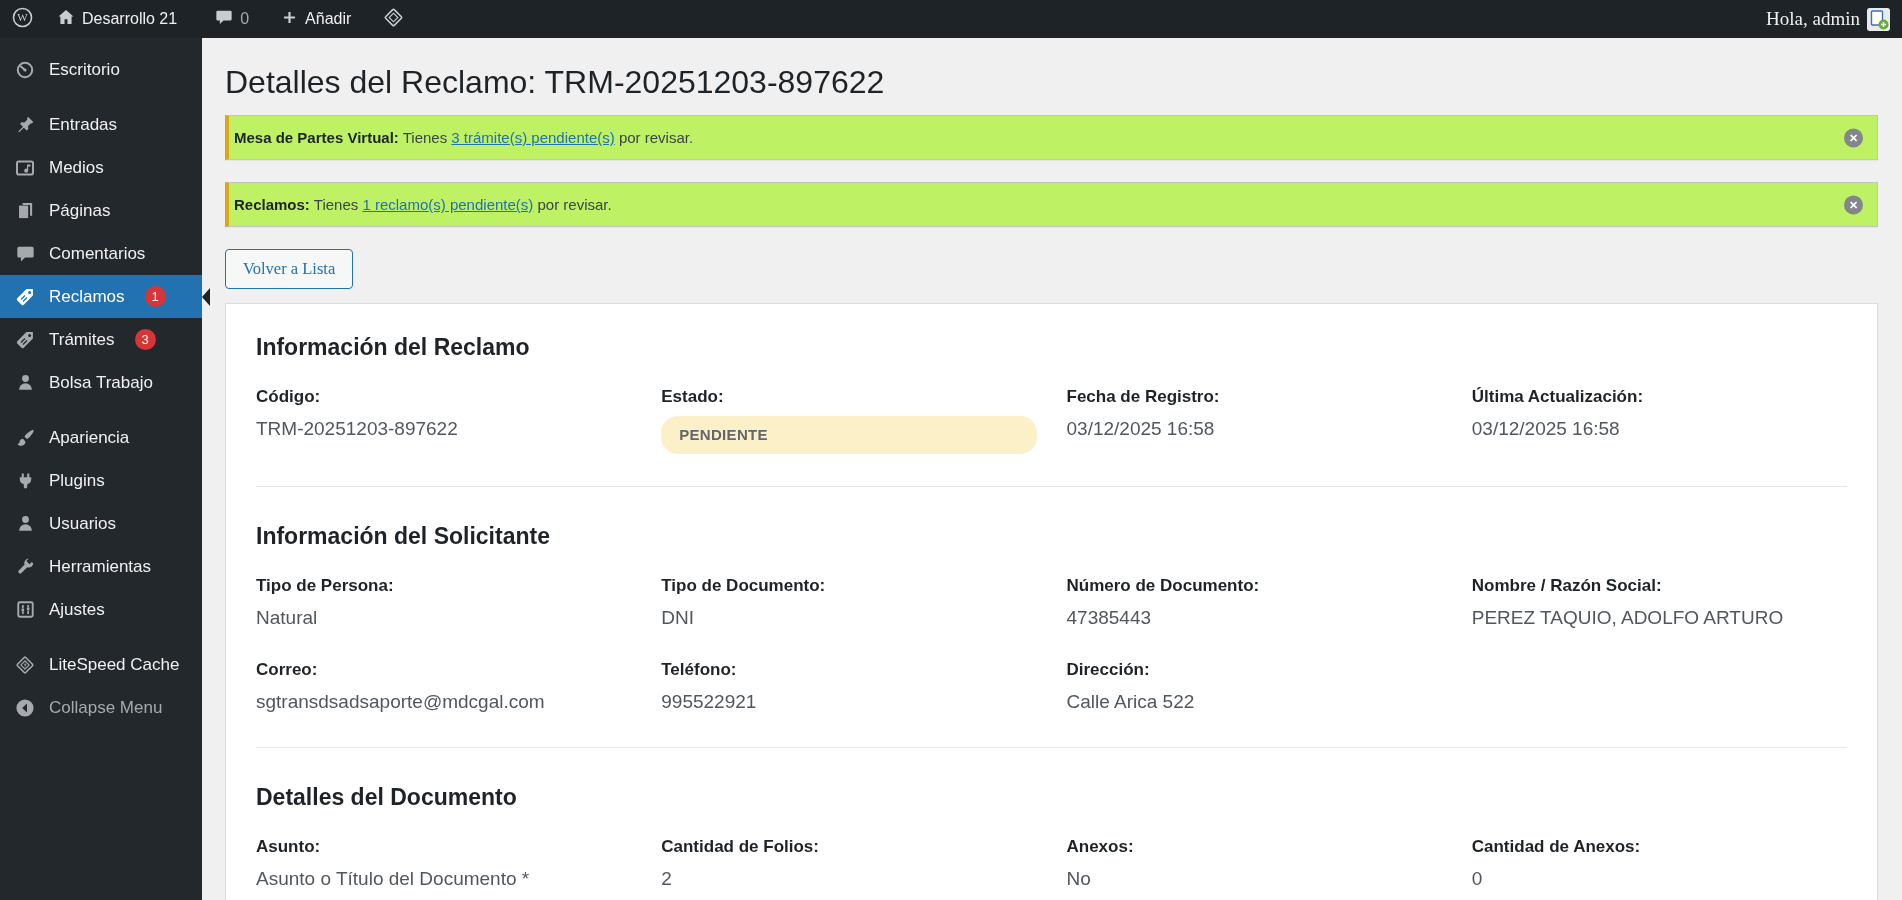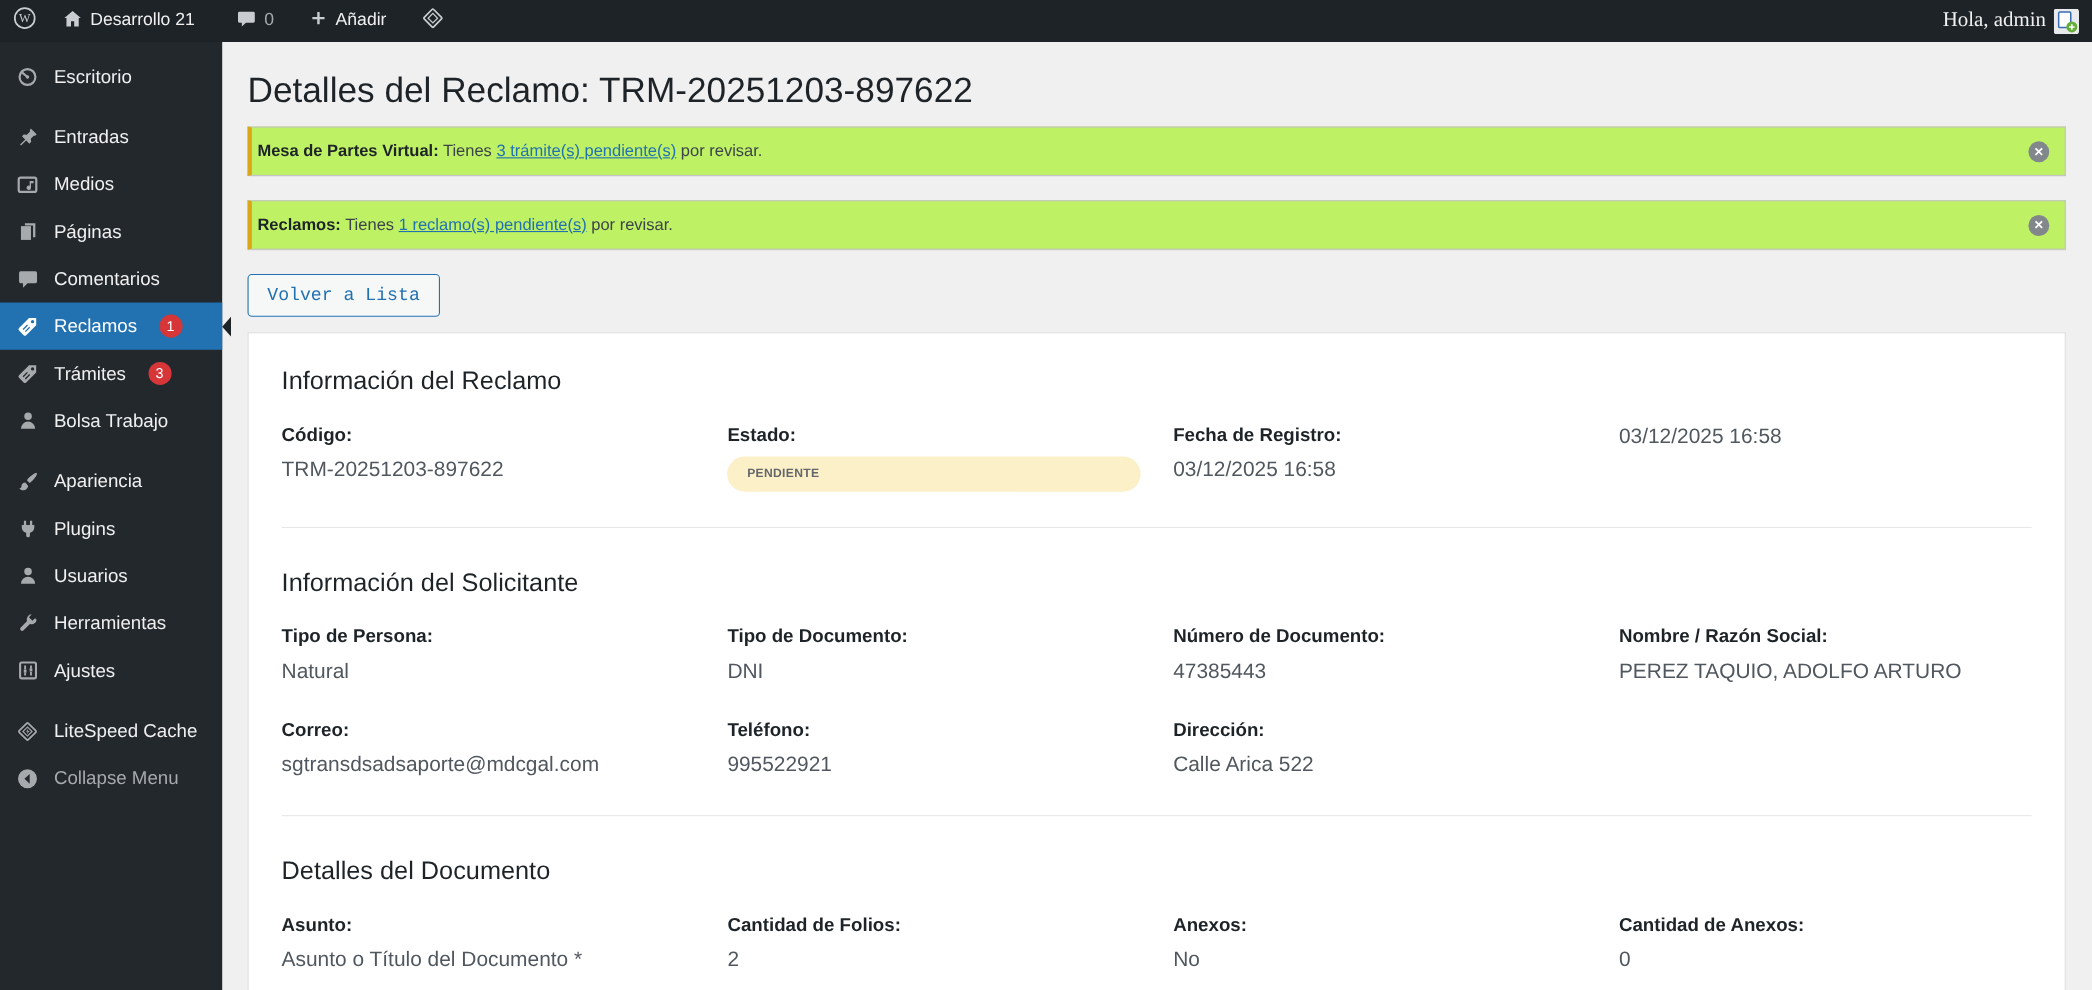--- a/index.html
+++ b/index.html
@@ -74,37 +74,37 @@
     width: 19px; height: 19px; border-radius: 50%; background: #82878c;
     color: #fff; display: flex; align-items: center; justify-content: center;
     font-size: 11px; font-weight: 700; cursor: pointer; border: 0;
   }
   .dismiss::before { content: "✕"; }
 
   .btn-secondary {
     display: inline-block; margin: 0 0 14px;
     background: #f6f7f7; border: 1px solid #2271b1; color: #2271b1;
     border-radius: 4px; padding: 9px 17px; font-size: 16.5px;
-    font-family: Liberation Mono, monospace; cursor: pointer;
+    font-family: Liberation Serif, serif; cursor: pointer;
   }
 
   .card {
     background: #fff; border: 1px solid #dcdcde;
     padding: 30px 30px 30px; min-height: 640px;
   }
-  .card h2.section-title { font-size: 23px; font-weight: 400; color: #1d2327; margin: 0 0 26px; }
+  .card h2.section-title { font-size: 23px; font-weight: 700; color: #1d2327; margin: 0 0 26px; }
   .fields-grid {
     display: grid; grid-template-columns: repeat(4, 1fr);
     column-gap: 30px; row-gap: 30px; margin-bottom: 32px;
   }
   .field-label { display: block; font-size: 17px; font-weight: 600; color: #1d2327; margin-bottom: 10px; }
   .field-value { display: block; font-size: 19px; font-weight: 400; color: #50575e; line-height: 1.3; }
   .status-badge {
     display: block; background: #fcf0c9; color: #63666a;
-    font-weight: 700; font-size: 11px; letter-spacing: .3px;
+    font-weight: 700; font-size: 15px; letter-spacing: .3px;
     padding: 9px 18px; border-radius: 17px; margin-top: -1px;
   }
   hr.section-divider { border: 0; border-top: 1px solid #e7e7e7; margin: 6px 0 36px; }
 </style>
 </head>
 <body>
 
 <div class="adminbar">
   <div class="bar-item">
     <span>
@@ -353,20 +353,21 @@
       </div>
       <div>
         <span class="field-label">Estado:</span>
         <span class="field-value status-badge">PENDIENTE</span>
       </div>
       <div>
         <span class="field-label">Fecha de Registro:</span>
         <span class="field-value">03/12/2025 16:58</span>
       </div>
       <div>
+        <span class="field-label">Última Actualización:</span>
         <span class="field-value">03/12/2025 16:58</span>
       </div>
     </div>
 
     <hr class="section-divider">
 
     <h2 class="section-title">Información del Solicitante</h2>
     <div class="fields-grid">
       <div>
         <span class="field-label">Tipo de Persona:</span>

